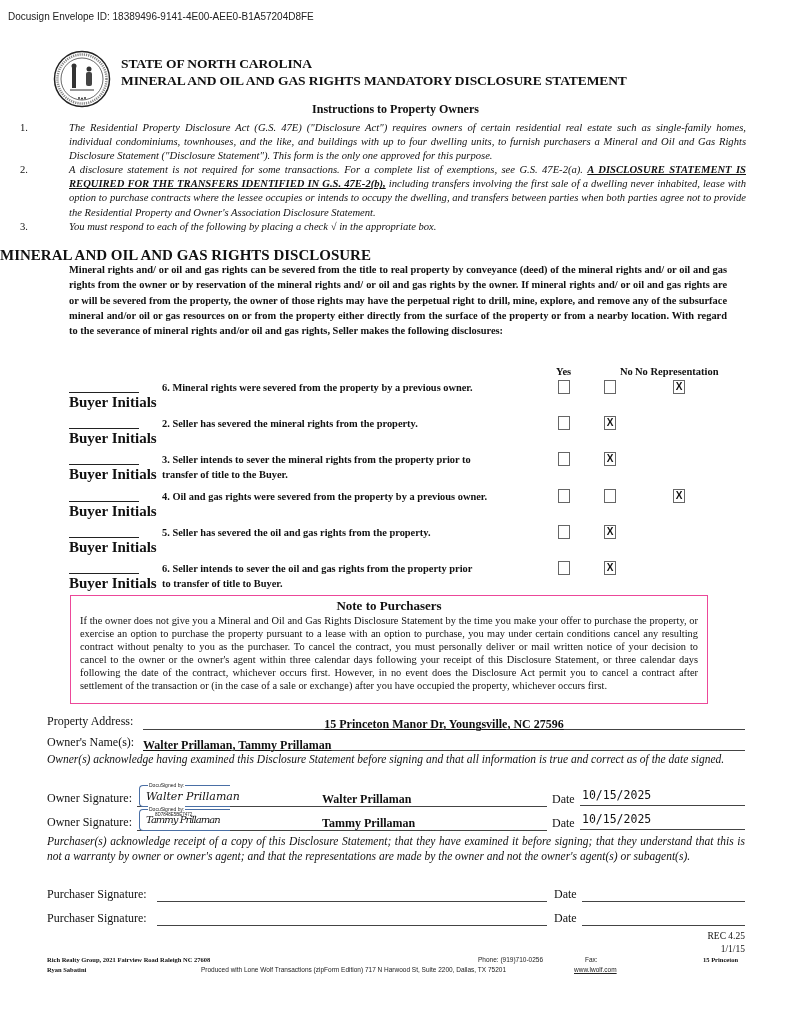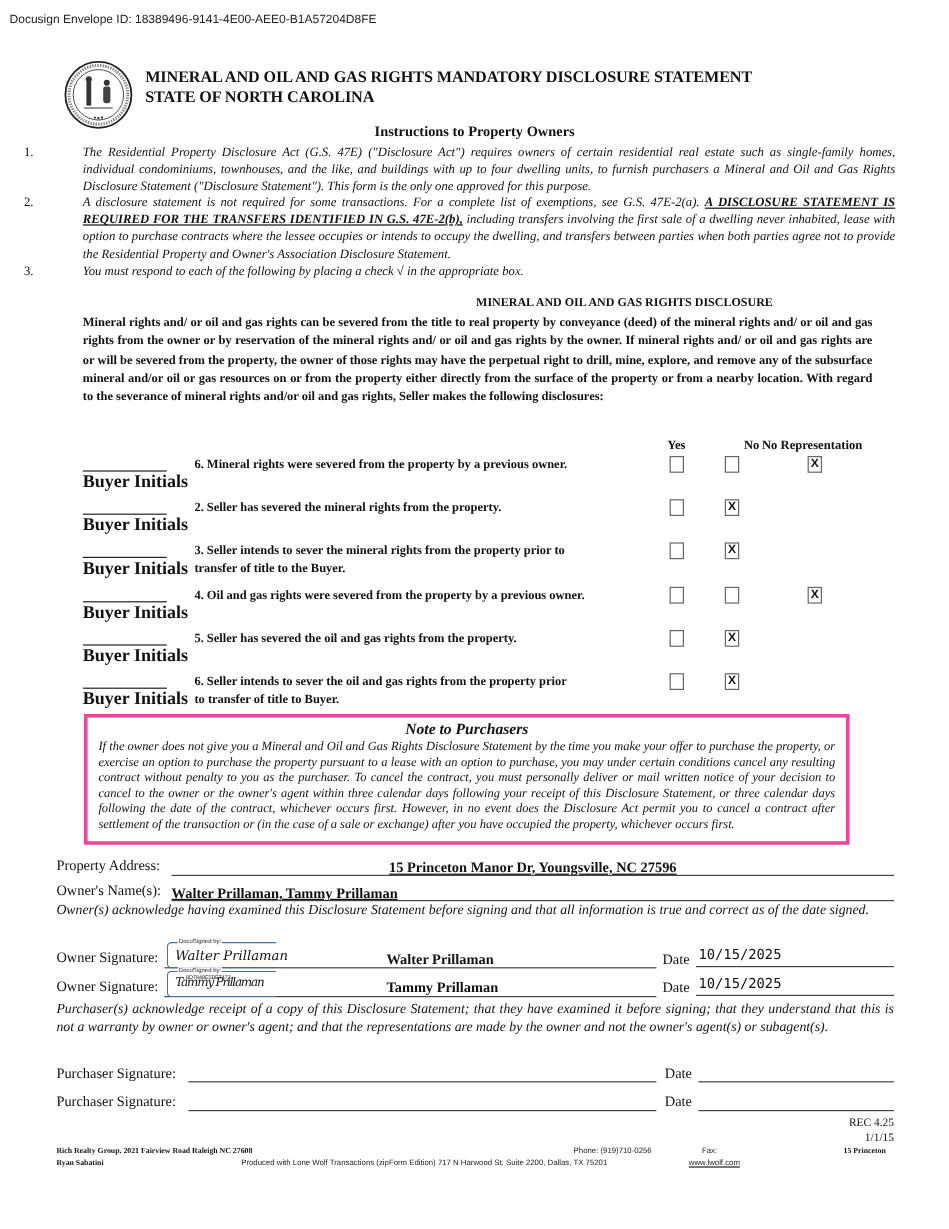--- a/index.html
+++ b/index.html
@@ -8,30 +8,30 @@
   .abs { position: absolute; }
   .envelope { left: 8px; top: 11px; font-family: "Liberation Sans", sans-serif; font-size: 10px; color: #222; }
   .seal { left: 53px; top: 50px; width: 58px; height: 58px; }
   .title { left: 121px; top: 55px; font-weight: bold; font-size: 13.5px; line-height: 17px; letter-spacing: -0.1px; }
   .instr-head { left: 0; width: 791px; top: 102px; text-align: center; font-weight: bold; font-size: 12px; }
   .olist { left: 20px; top: 121px; width: 726px; font-size: 10.6px; line-height: 14.1px; }
   .olist .item { display: flex; margin-bottom: 0; }
   .olist .num { width: 49px; flex: none; padding-left: 0; }
   .olist .txt { text-align: justify; flex: 1; font-style: italic; }
   .olist .ul-bold { font-weight: bold; text-decoration: underline; }
-  .sec-head { left: 0; width: 644px; top: 247px; text-align: right; font-weight: bold; font-size: 10px; }
+  .sec-head { left: 0; width: 644px; top: 247px; text-align: left; font-weight: bold; font-size: 15px; }
   .intro { left: 69px; top: 262px; width: 658px; font-weight: bold; font-size: 10.4px; line-height: 15.3px; text-align: justify; }
   .colhead { top: 366px; font-weight: bold; font-size: 10.5px; }
   .q-row { position: absolute; left: 0; width: 791px; height: 36px; }
   .initials-line { position: absolute; left: 69px; width: 70px; border-top: 1px solid #222; }
   .initials-label { position: absolute; left: 69px; font-weight: bold; font-size: 15px; }
   .q-text { position: absolute; left: 162px; width: 360px; font-weight: bold; font-size: 10.4px; line-height: 15px; }
   .cb { position: absolute; width: 10px; height: 12px; border: 1px solid #666; background: #fff;
         font-family: "Liberation Sans", sans-serif; font-weight: bold; font-size: 10px; line-height: 12px; text-align: center; color: #111; }
-  .note { left: 70px; top: 595px; width: 638px; height: 109px; border: 3px solid #ec4899; box-sizing: border-box; font-style: italic; }
+  .note { left: 70px; top: 595px; width: 638px; height: 109px; border: 1px solid #ec4899; box-sizing: border-box; }
   .note-title { text-align: center; font-weight: bold; font-size: 13px; margin-top: 2px; }
   .note-body { margin: 0 9px; font-size: 10.4px; line-height: 13px; text-align: justify; }
   .field-row { font-size: 12px; }
   .field-line { position: absolute; border-bottom: 1px solid #444; }
   .ital { font-style: italic; font-size: 11.5px; line-height: 15px; text-align: justify; }
   .sigbox { position: absolute; border-left: 1.5px solid #4a6fa5; border-top: 1.5px solid #4a6fa5; border-bottom: 1.5px solid #4a6fa5; border-radius: 4px 0 0 4px; }
   .ds-label { position: absolute; font-family: "Liberation Sans", sans-serif; font-size: 5px; color: #222; background: #fff; padding: 0 1px; }
   .script { position: absolute; font-family: "DejaVu Serif", serif; font-style: italic; font-size: 11px; color: #111; }
   .date-val { position: absolute; font-family: "DejaVu Sans Mono", monospace; font-size: 11.5px; }
   .foot { font-family: "Liberation Sans", sans-serif; font-size: 6.5px; color: #222; }
@@ -52,22 +52,22 @@
     <rect x="33" y="22" width="6" height="14" rx="2" fill="#444"></rect>
     <circle cx="36" cy="19" r="2.5" fill="#333"></circle>
     <path d="M17 40 L41 40" stroke="#333" stroke-width="1"></path>
     <circle cx="26" cy="48" r="0.9" fill="#222"></circle>
       <circle cx="29" cy="48.5" r="0.9" fill="#222"></circle>
       <circle cx="32" cy="48" r="0.9" fill="#222"></circle>
   </svg>
 </div>
 
 <div class="abs title">
+  <div>STATE OF NORTH CAROLINA</div>
   <div>MINERAL AND OIL AND GAS RIGHTS MANDATORY DISCLOSURE STATEMENT</div>
-  <div>STATE OF NORTH CAROLINA</div>
 </div>
 
 <div class="abs instr-head">Instructions to Property Owners</div>
 <div class="abs olist">
   <div class="item">
     <span class="num">1.</span>
     <span class="txt">The Residential Property Disclosure Act (G.S. 47E) ("Disclosure Act") requires owners of certain residential real estate such as single-family homes, individual condominiums, townhouses, and the like, and buildings with up to four dwelling units, to furnish purchasers a Mineral and Oil and Gas Rights Disclosure Statement ("Disclosure Statement"). This form is the only one approved for this purpose.</span>
   </div>
   <div class="item">
     <span class="num">2.</span>

